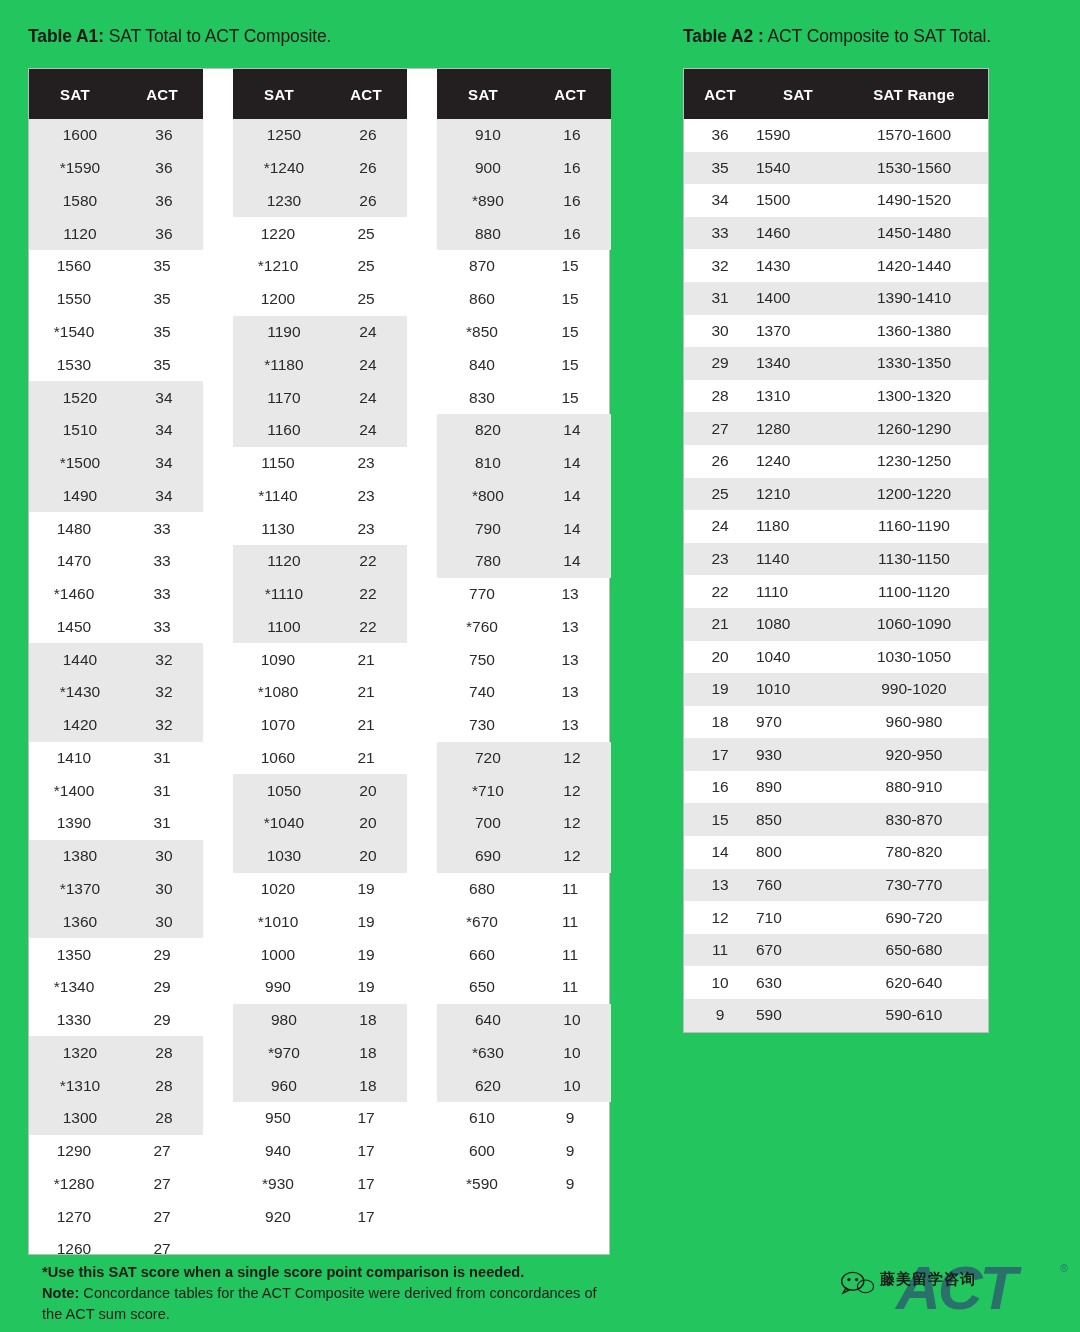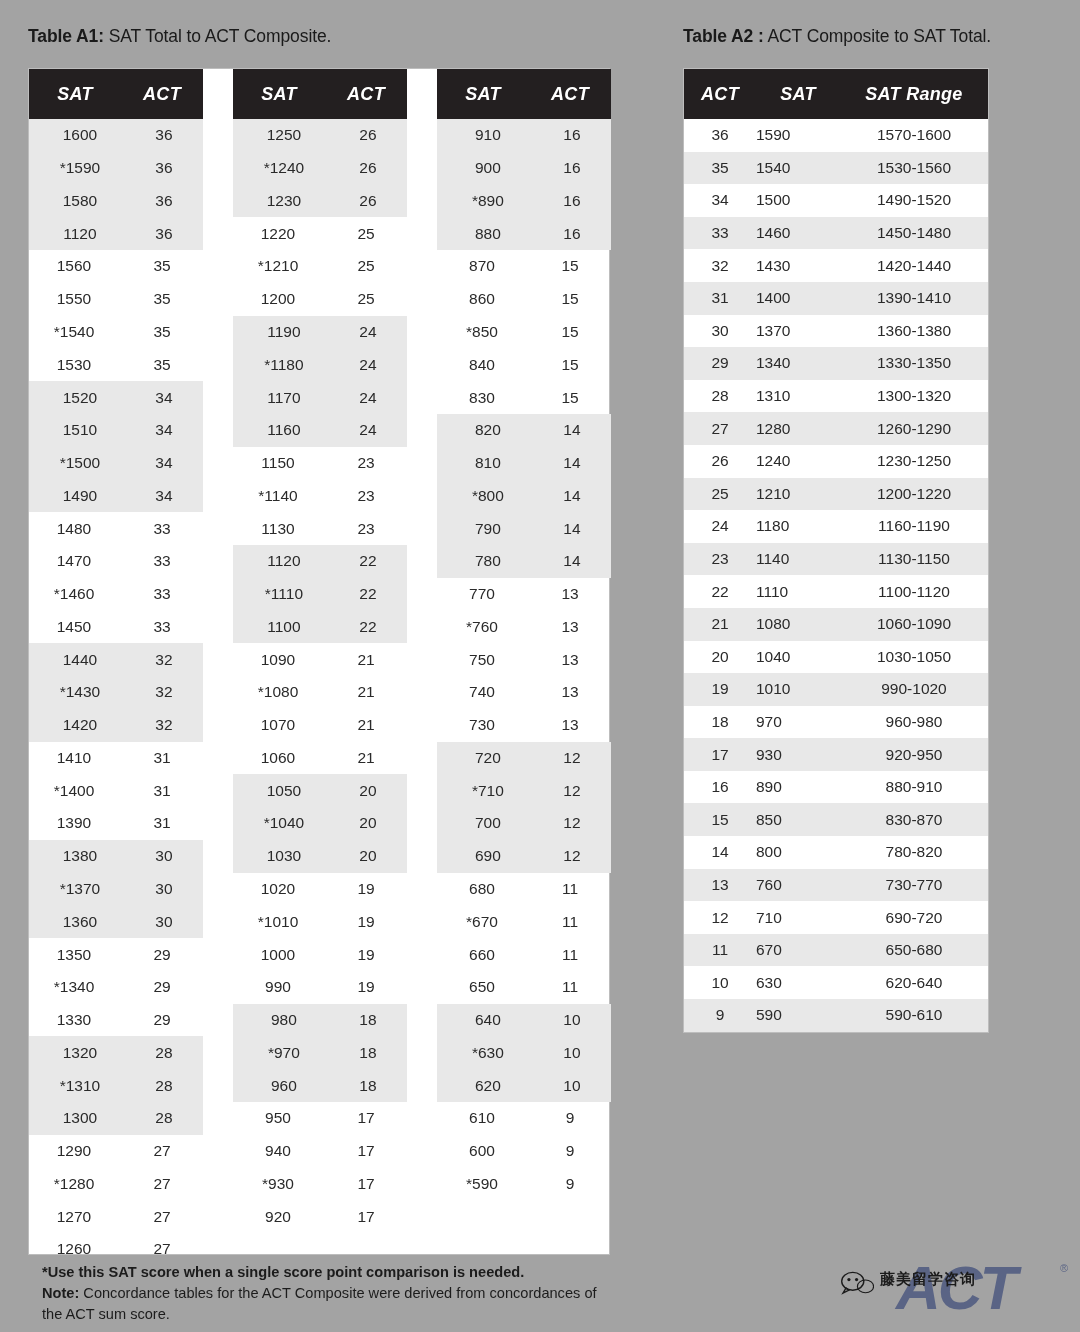--- a/index.html
+++ b/index.html
@@ -8,21 +8,21 @@
     width: 1080px; height: 1332px;
     background: #ffffff;
     font-family: "Liberation Sans", sans-serif;
     color: #1c1c1c;
     overflow: hidden;
   }
   #page {
     position: relative;
     width: 1080px;
     height: 1332px;
-    background: #a3a3a3;
+    background: #22c55e;
   }
 
   
   .tbl-title {
     position: absolute;
     font-size: 17.5px;
     letter-spacing: -0.1px;
     white-space: nowrap;
     color: #1a1a1a;
   }
@@ -53,23 +53,22 @@
   .a1-col:last-child { margin-right: 0; }
 
   
   .hdr {
     background: #231f20;
     height: 50px;
     display: flex;
     align-items: center;
     color: #ffffff;
     font-weight: bold;
-    font-size: 18px;
+    font-size: 15px;
     letter-spacing: 0.3px;
-    font-style: italic;
   }
   .hdr .hc { text-align: center; }
   .a1-col .hdr .hc:nth-child(1) { width: 92px; }
   .a1-col .hdr .hc:nth-child(2) { width: 82px; }
 
   
   .row {
     height: 32.77px;
     display: flex;
     align-items: center;

